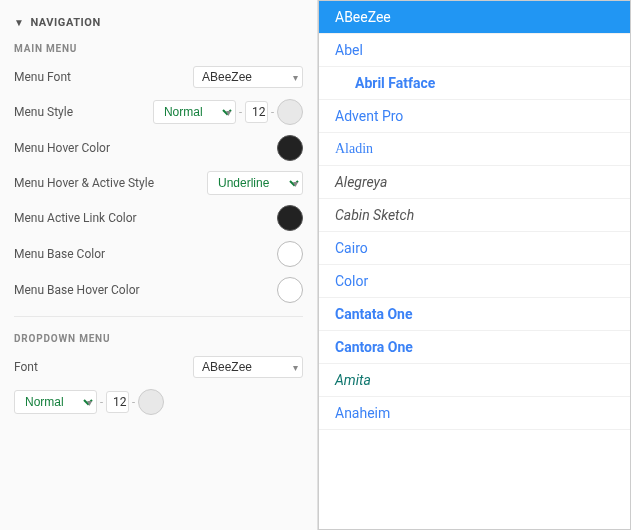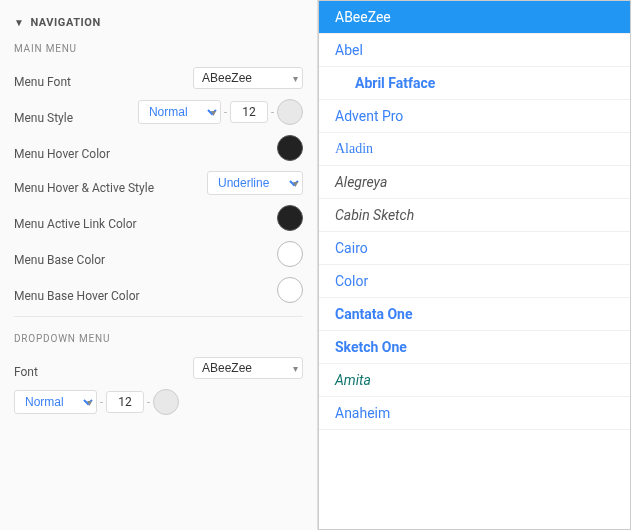--- a/index.html
+++ b/index.html
@@ -34,30 +34,30 @@
       text-transform: uppercase;
     }
 
     .section-header .arrow {
       margin-right: 6px;
       font-size: 10px;
     }
 
     .subsection-title {
       font-size: 10px;
-      font-weight: 400;
+      font-weight: 700;
       color: #888;
       letter-spacing: 0.08em;
       text-transform: uppercase;
       padding: 8px 14px 6px;
     }
 
     .setting-row {
       display: flex;
-      align-items: flex-end;
+      align-items: center;
       padding: 5px 14px;
       min-height: 34px;
     }
 
     .setting-label {
       flex: 1;
       color: #555;
       font-size: 12px;
     }
 
@@ -100,32 +100,32 @@
       align-items: center;
       gap: 3px;
     }
 
     .style-select {
       background: #fff;
       border: 1px solid #ddd;
       border-radius: 3px;
       padding: 3px 16px 3px 6px;
       font-size: 12px;
-      color: #3b82f6;
+      color: #15803d;
       min-width: 70px;
     }
 
     .number-display {
       background: #fff;
       border: 1px solid #ddd;
       border-radius: 3px;
       padding: 3px 6px;
       font-size: 12px;
       color: #333;
-      width: 38px;
+      width: 23px;
       text-align: center;
     }
 
     .color-circle {
       width: 26px;
       height: 26px;
       border-radius: 50%;
       border: 1px solid #ccc;
       cursor: pointer;
     }
@@ -273,16 +273,16 @@
 <div class="font-list-item selected">ABeeZee</div>
     <div class="font-list-item">Abel</div>
     <div class="font-list-item" style="font-weight: 700; padding-left: 36px;">Abril Fatface</div>
     <div class="font-list-item">Advent Pro</div>
     <div class="font-list-item" style="font-family: serif;">Aladin</div>
     <div class="font-list-item" style="font-style: italic; color: rgb(85, 85, 85);">Alegreya</div>
     <div class="font-list-item" style="font-style: italic; color: rgb(85, 85, 85);">Cabin Sketch</div>
     <div class="font-list-item">Cairo</div>
     <div class="font-list-item">Color</div>
     <div class="font-list-item" style="font-weight: 700;">Cantata One</div>
-    <div class="font-list-item" style="font-weight: 700;">Sketch One</div>
+    <div class="font-list-item" style="font-weight: 700;">Cantora One</div>
     <div class="font-list-item" style="font-style: italic; color: #0f766e;">Amita</div>
     <div class="font-list-item">Anaheim</div>
   </div>
 
 </body></html>

